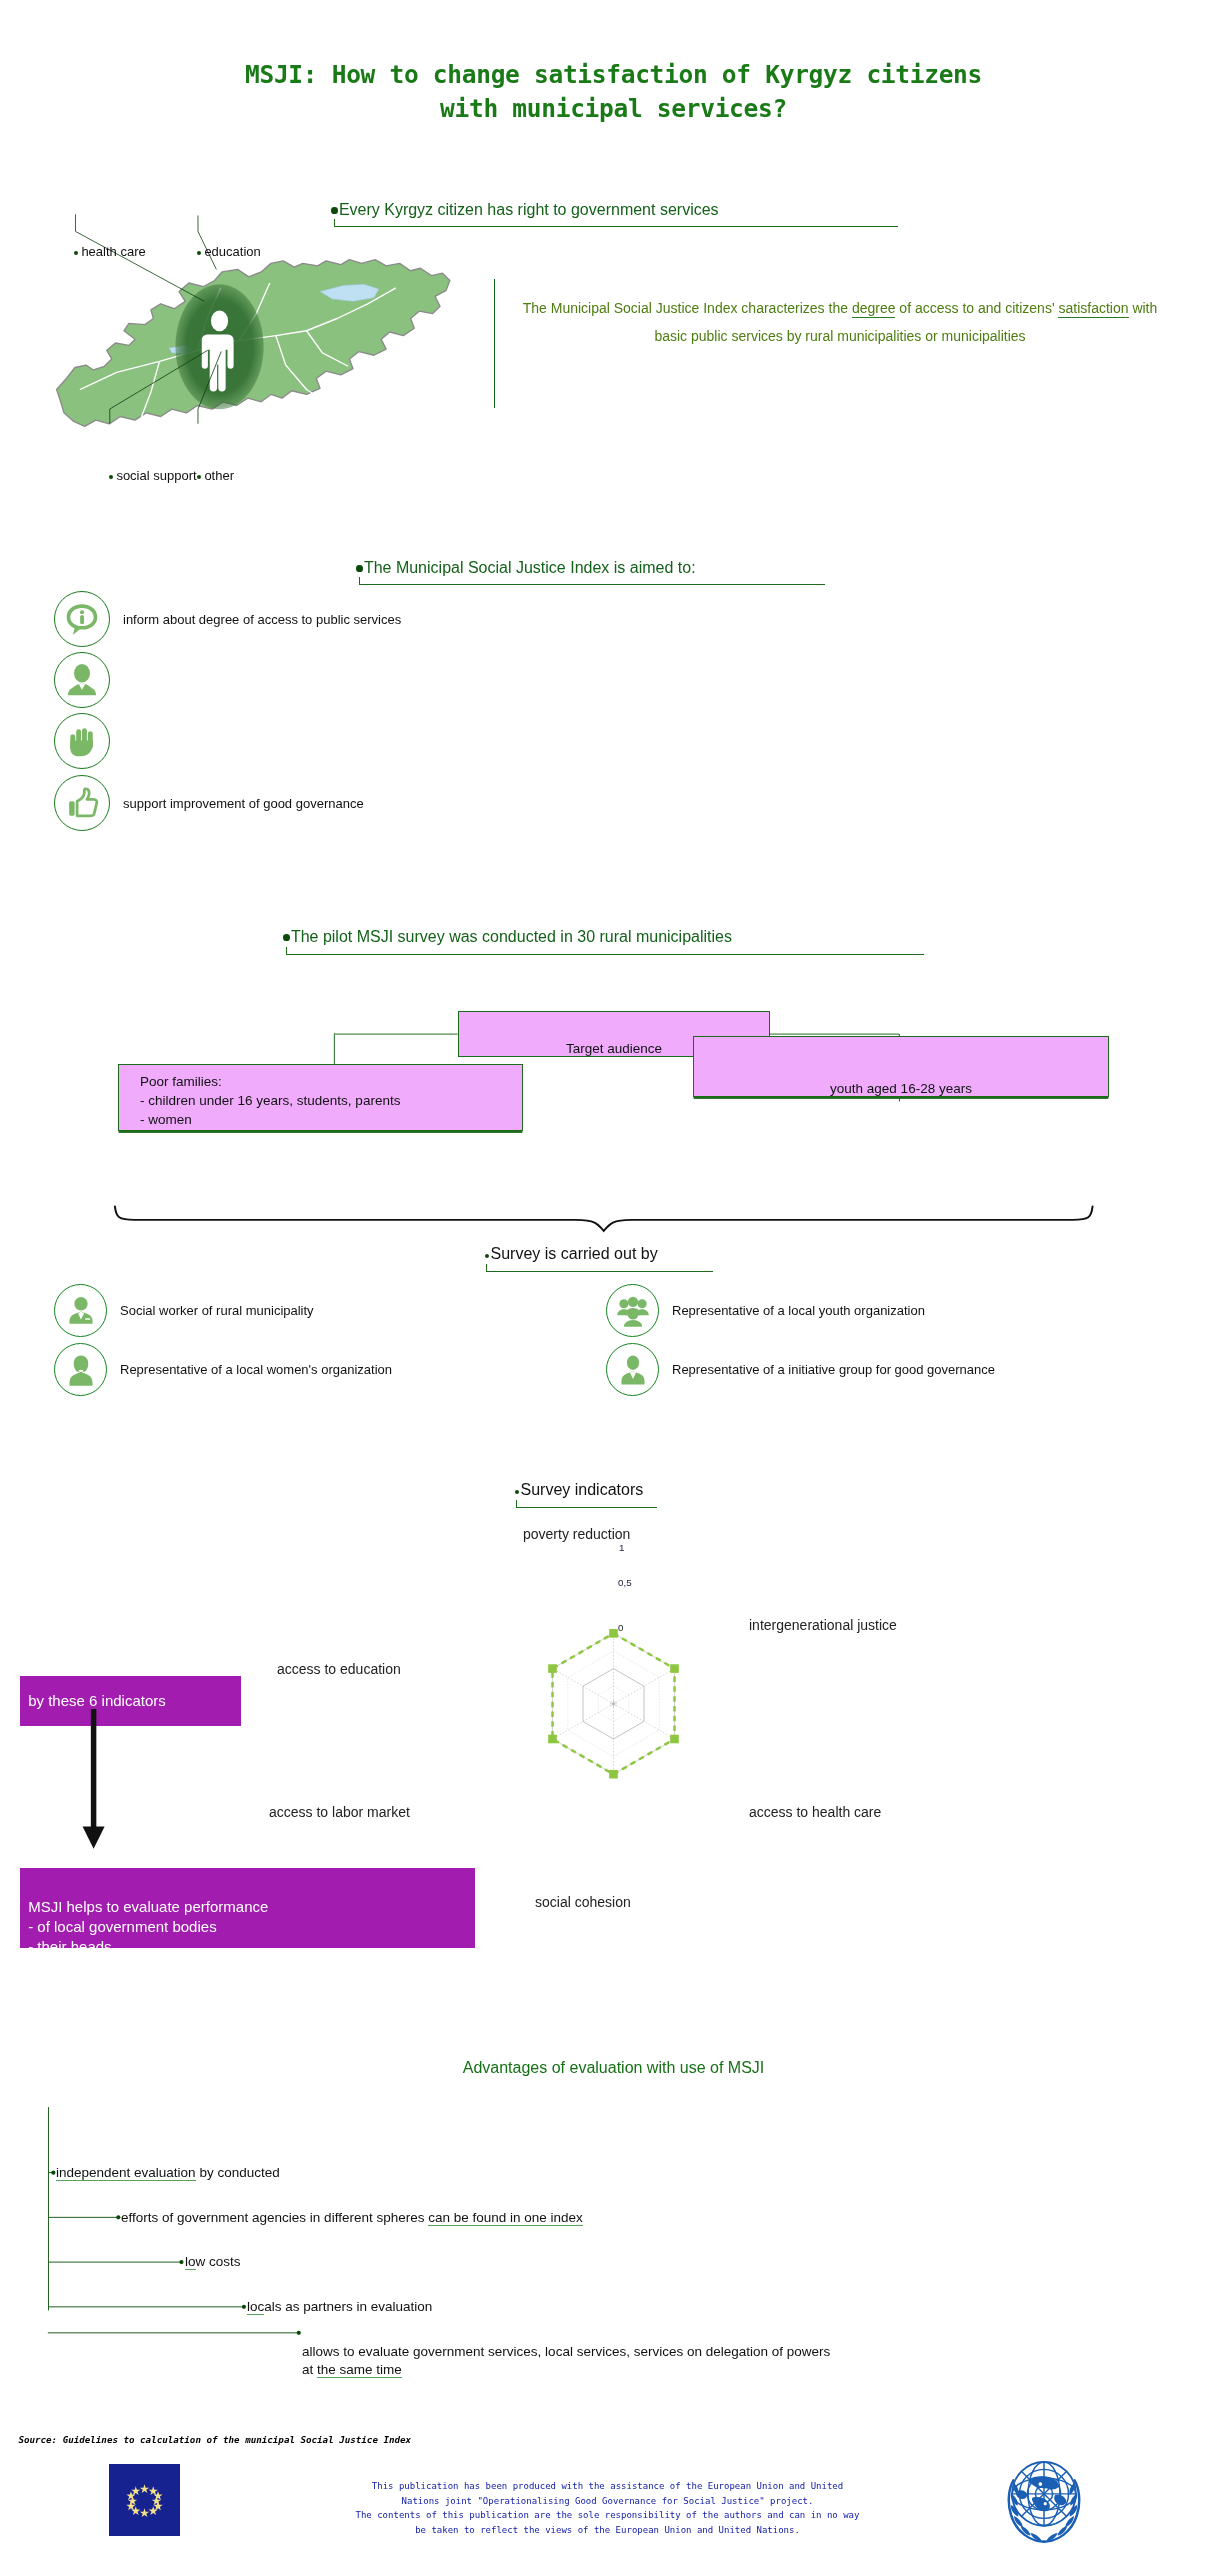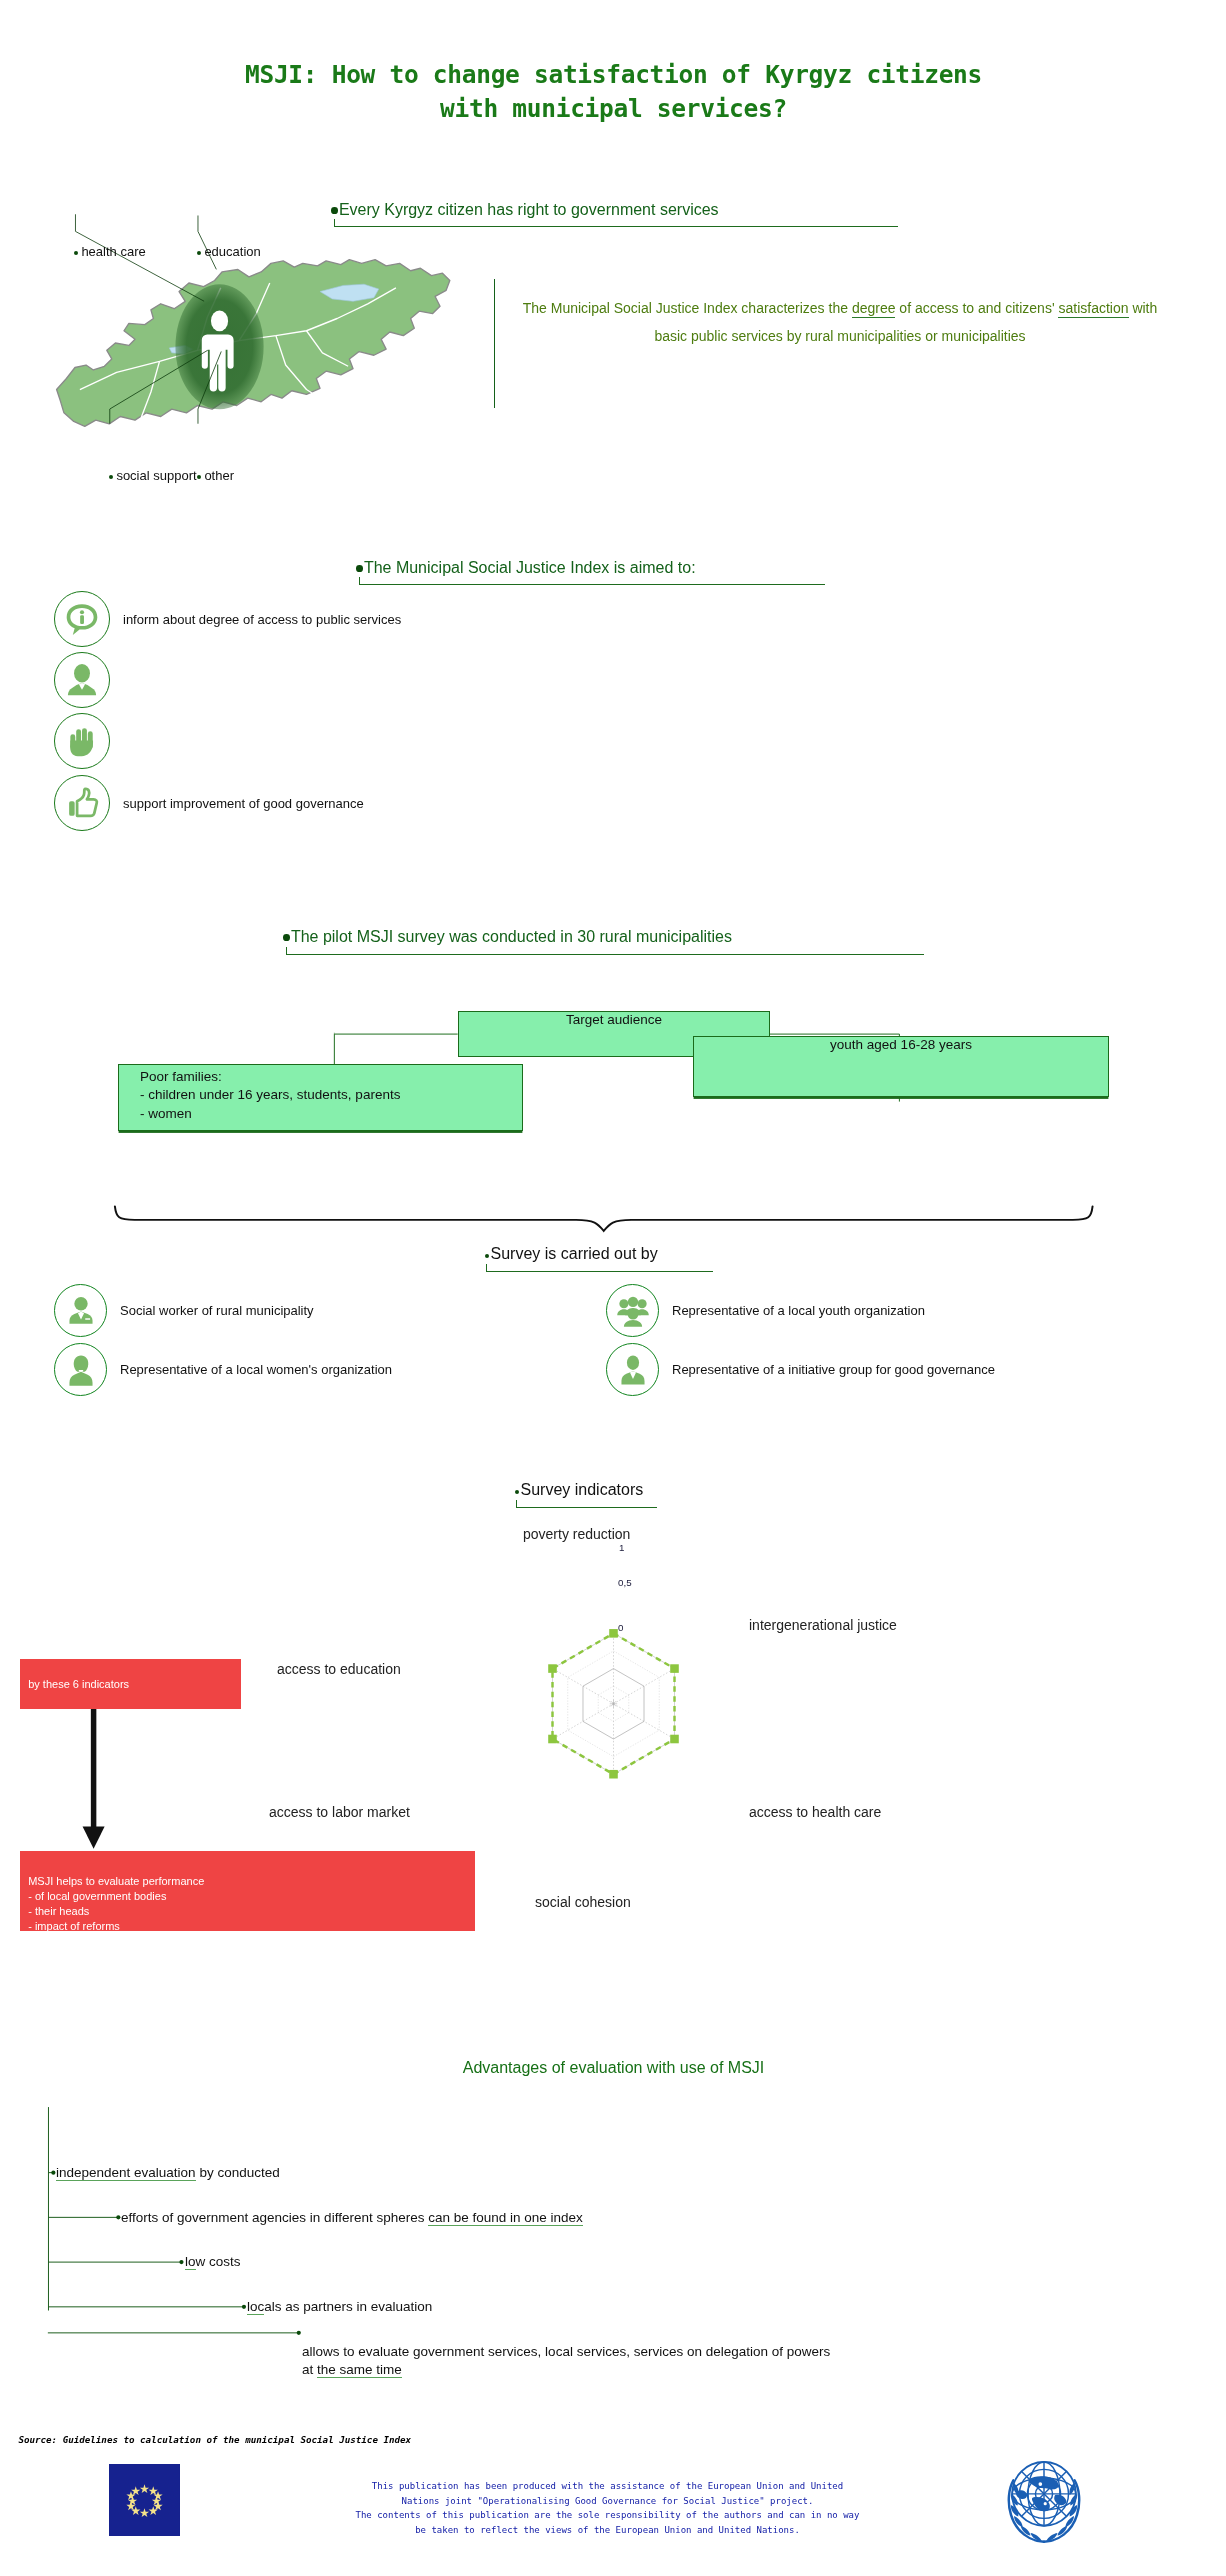--- a/index.html
+++ b/index.html
@@ -53,41 +53,41 @@
   .aim-row { position: absolute; left: 54px; width: 1141px; }
   .aim-ico {
     position: absolute; left: 0; width: 56px; height: 56px; border-radius: 50%;
     border: 1.8px solid #1a7a1a; background: #fff;
     display: flex; align-items: center; justify-content: center;
   }
   .aim-txt { position: absolute; left: 69px; font-size: 13px; line-height: 1.42; color: #111; }
 
   
   .fbox {
-    position: absolute; border: 1.2px solid #1b6b1b; background: #86efac;
-    display: flex; align-items: flex-start; justify-content: center; text-align: center;
+    position: absolute; border: 1.2px solid #1b6b1b; background: #f0abfc;
+    display: flex; align-items: flex-end; justify-content: center; text-align: center;
     font-size: 13.5px; color: #111;
   }
   .fbox.shadow { box-shadow: 0 2.5px 0 -0.6px #1b6b1b; }
   .fbox.left-al { justify-content: flex-start; text-align: left; padding-left: 21px; }
 
   
   .sb-ico {
     position: absolute; width: 53px; height: 53px; border-radius: 50%;
     border: 1.8px solid #11851f; background: #fff;
     display: flex; align-items: center; justify-content: center;
   }
   .sb-txt { position: absolute; font-size: 13px; color: #111; white-space: nowrap; }
   .ax-lbl { position: absolute; font-size: 14px; color: #222; white-space: nowrap; }
   .tick-lbl { position: absolute; font-size: 9.8px; color: #1a1a3a; }
 
   
   .gbox {
-    position: absolute; background: #ef4444; color: #fff;
-    font-size: 11px; line-height: 1.35; padding: 6.1px 8.6px;
+    position: absolute; background: #a21caf; color: #fff;
+    font-size: 15px; line-height: 1.35; padding: 6.1px 8.6px; margin-top: 17px;
   }
 
   
   #adv-title {
     left: 0; top: 2059px; width: 1227px; text-align: center;
     font-size: 16px; color: #167016;
   }
   .adv-txt { position: absolute; font-size: 13.5px; line-height: 1.34; color: #111; }
   .adv-txt u { text-decoration: none; border-bottom: 0.9px solid #5aa35a; }
 

